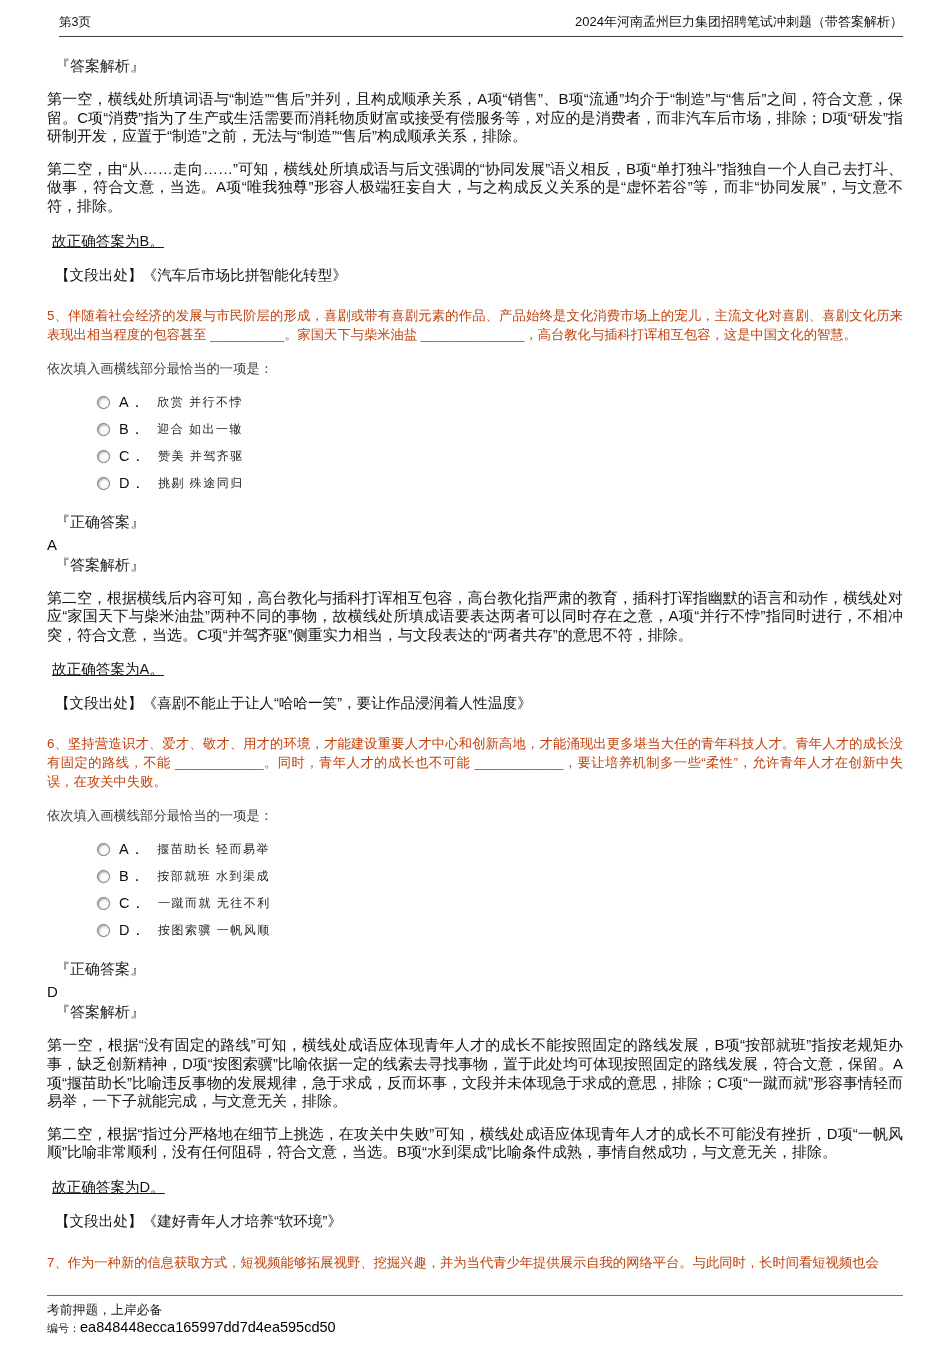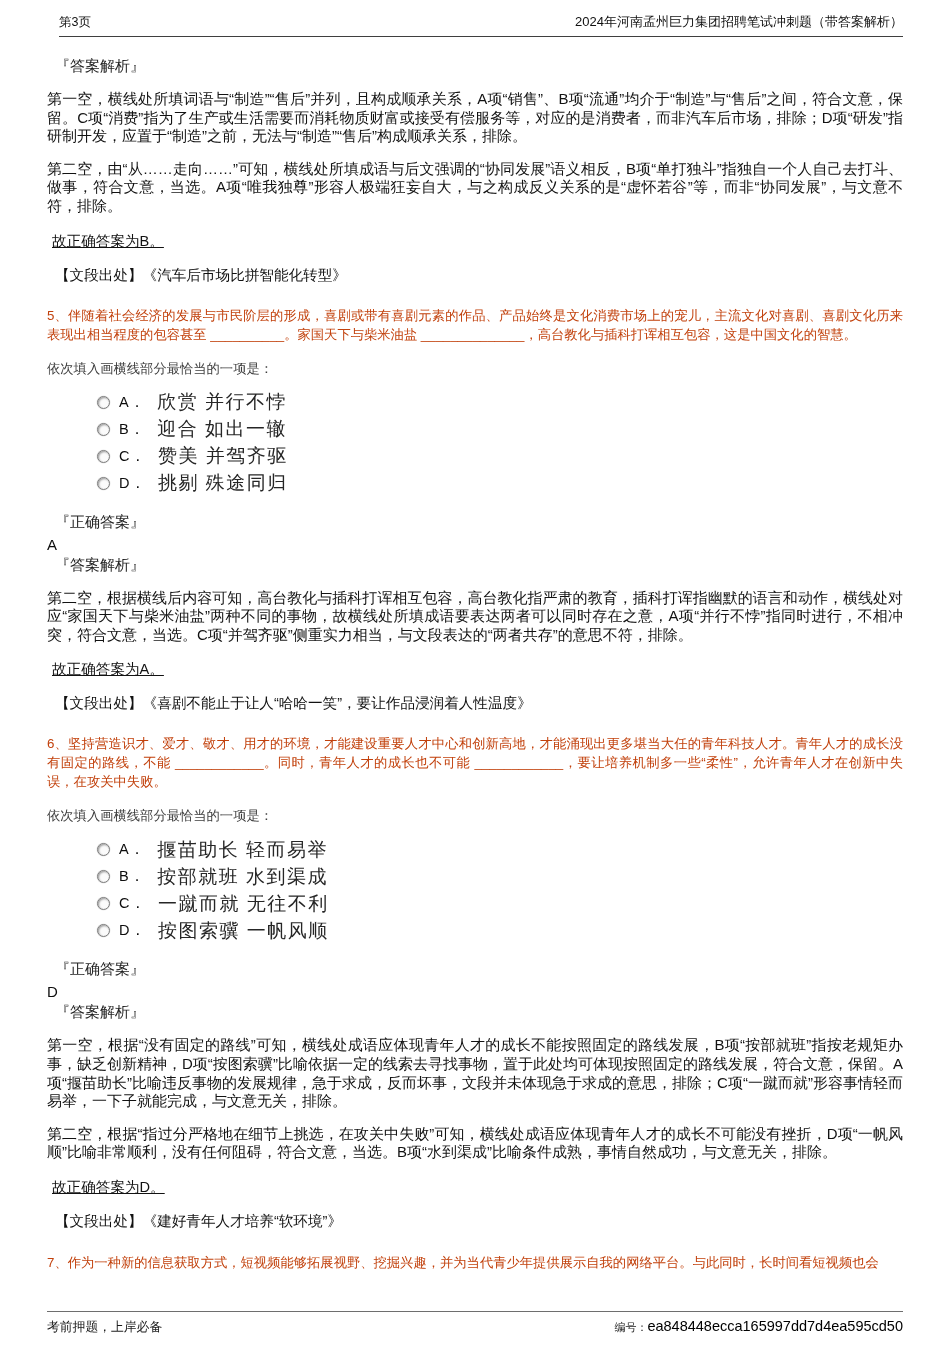--- a/index.html
+++ b/index.html
@@ -25,30 +25,30 @@
   .prompt { margin:16px 0 0; font-size:13.3px; color:#3d3d3d; }
   .options { margin-top:11px; }
   .option-row { display:flex; align-items:center; height:27px; padding-left:50px; }
   .radio {
     width:11px; height:11px; border-radius:50%;
     border:1px solid #7d7d7d; background:#fbfbfb;
     box-shadow: inset 1px 1px 2px rgba(0,0,0,0.38), 0 0 0 0.5px #e8e8e8;
     margin-right:9px; flex:0 0 auto; cursor:pointer;
   }
   .opt-letter { font-size:14.5px; color:#0d0d0d; margin-right:12px; letter-spacing:1px; }
-  .opt-text { font-size:19px; color:#262626; letter-spacing:1.5px; }
+  .opt-text { font-size:12px; color:#262626; letter-spacing:1.5px; }
   .ans-letter { margin:5px 0 0; font-size:15px; line-height:16px; color:#0d0d0d; }
   .tight { margin-top:3px; }
   .q7 { margin-top:22px; white-space:nowrap; overflow:hidden; }
   
   .ftr {
     position:absolute; left:47px; right:47px; bottom:9px;
     border-top:1px solid #6e6e6e; padding-top:6px;
     display:flex; justify-content:space-between; align-items:baseline;
-    font-size:12.8px; color:#1a1a1a;
+    font-size:12.8px; color:#1a1a1a;flex-direction:column;
   }
   .ftr .code-label { font-size:11px; }
   .ftr .code { font-size:14.5px; color:#000; }
 </style>
 </head>
 <body>
 
 <div class="page">
 
   <div class="hdr">

